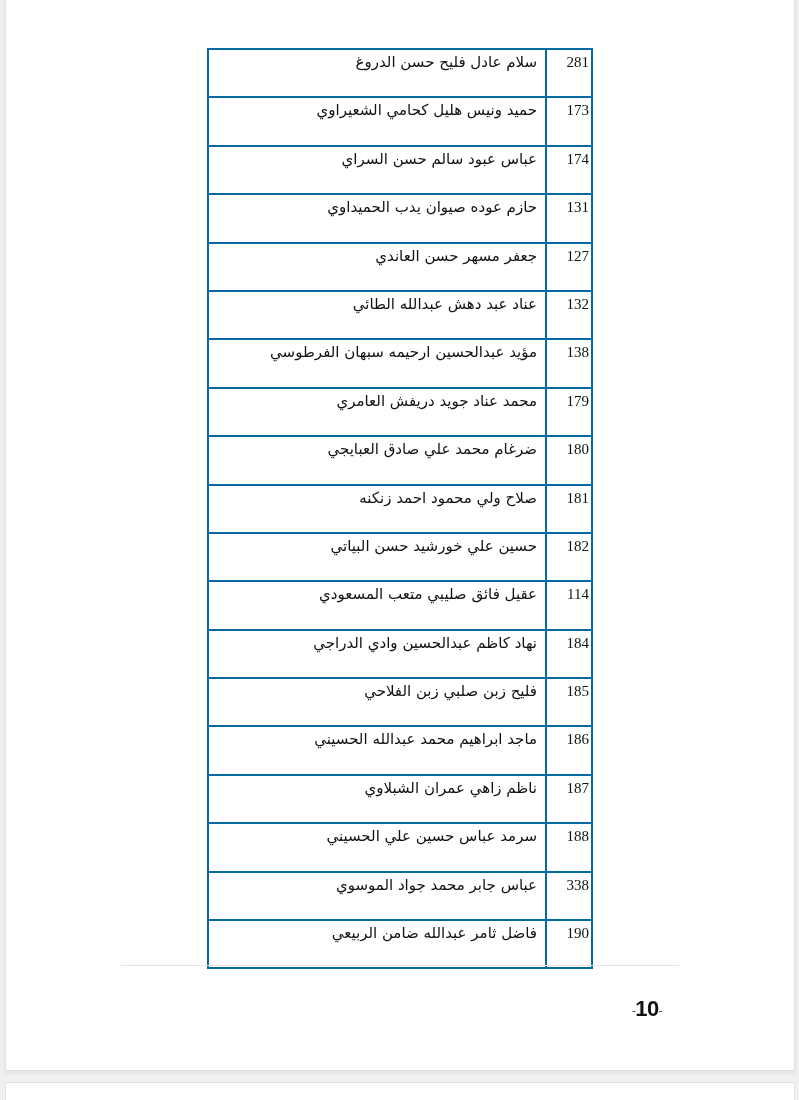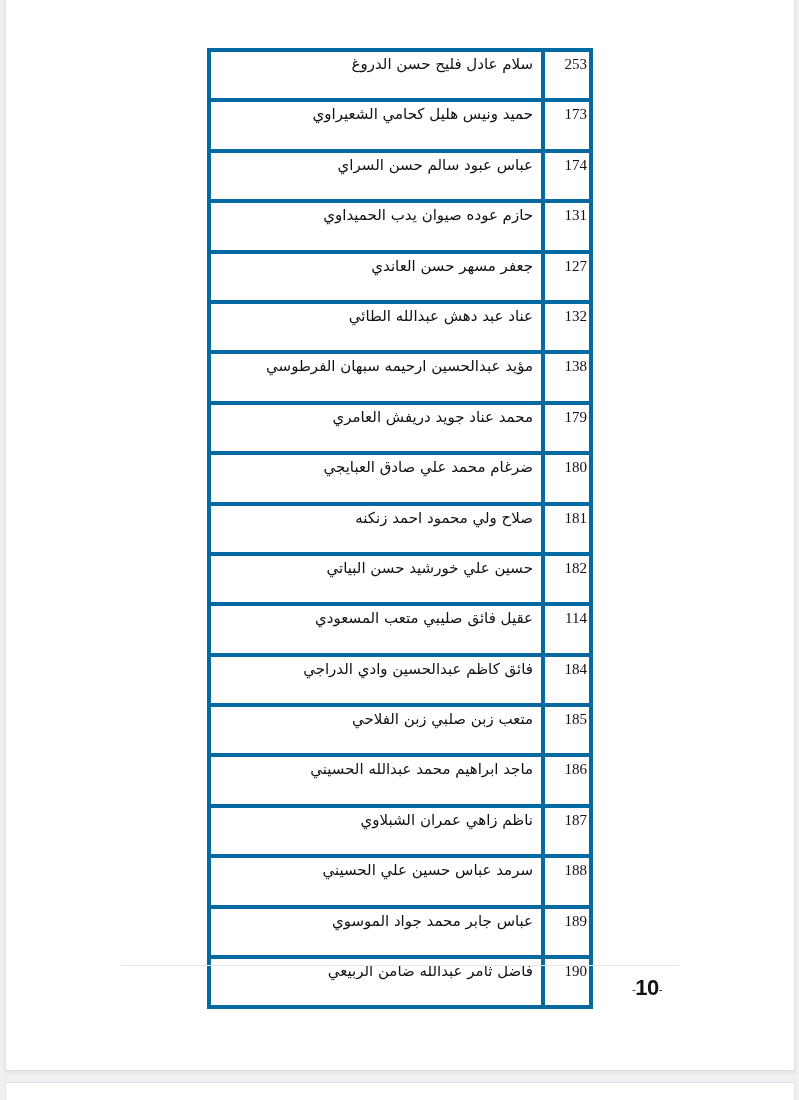--- a/index.html
+++ b/index.html
@@ -45,21 +45,21 @@
     }
     table.names {
       position: absolute;
       left: 201px;
       top: 58px;
       width: 386px;
       border-collapse: collapse;
       direction: rtl;
     }
     table.names td {
-      border: 4px solid #0369a1;
+      border: 2px solid #0369a1;
       height: 42.4px;
       vertical-align: top;
       padding: 0;
       color: #111;
     }
     td.num {
       width: 44px;
       text-align: right;
       font-family: "Liberation Serif", "DejaVu Serif", serif;
       font-size: 15px;
@@ -76,42 +76,42 @@
       position: absolute;
       left: 115px;
       top: 975px;
       width: 558px;
       height: 1px;
       background: #e4e4e4;
     }
     .page-number {
       position: absolute;
       left: 626px;
-      top: 985px;
+      top: 1006px;
       font-family: "Liberation Sans", "DejaVu Sans", sans-serif;
       font-weight: bold;
       font-size: 22px;
       color: #111;
       letter-spacing: -0.5px;
     }
     .page-number .dash {
       font-size: 11px;
       font-weight: normal;
       vertical-align: 2px;
     }
   </style>
 </head>
 <body>
 
 <div class="viewer">
   <div class="page">
     <table class="names">
       <tbody id="rows-body">
         <tr>
-          <td class="num"><span>253</span></td>
+          <td class="num"><span>281</span></td>
           <td class="name">سلام عادل فليح حسن الدروغ</td>
         </tr>
         <tr>
           <td class="num"><span>173</span></td>
           <td class="name">حميد ونيس هليل كحامي الشعيراوي</td>
         </tr>
         <tr>
           <td class="num"><span>174</span></td>
           <td class="name">عباس عبود سالم حسن السراي</td>
         </tr>
@@ -146,40 +146,40 @@
         <tr>
           <td class="num"><span>182</span></td>
           <td class="name">حسين علي خورشيد حسن البياتي</td>
         </tr>
         <tr>
           <td class="num"><span>114</span></td>
           <td class="name">عقيل فائق صليبي متعب المسعودي</td>
         </tr>
         <tr>
           <td class="num"><span>184</span></td>
-          <td class="name">فائق كاظم عبدالحسين وادي الدراجي</td>
+          <td class="name">نهاد كاظم عبدالحسين وادي الدراجي</td>
         </tr>
         <tr>
           <td class="num"><span>185</span></td>
-          <td class="name">متعب زبن صلبي زبن الفلاحي</td>
+          <td class="name">فليح زبن صلبي زبن الفلاحي</td>
         </tr>
         <tr>
           <td class="num"><span>186</span></td>
           <td class="name">ماجد ابراهيم محمد عبدالله الحسيني</td>
         </tr>
         <tr>
           <td class="num"><span>187</span></td>
           <td class="name">ناظم زاهي عمران الشبلاوي</td>
         </tr>
         <tr>
           <td class="num"><span>188</span></td>
           <td class="name">سرمد عباس حسين علي الحسيني</td>
         </tr>
         <tr>
-          <td class="num"><span>189</span></td>
+          <td class="num"><span>338</span></td>
           <td class="name">عباس جابر محمد جواد الموسوي</td>
         </tr>
         <tr>
           <td class="num"><span>190</span></td>
           <td class="name">فاضل ثامر عبدالله ضامن الربيعي</td>
         </tr>
       </tbody>
     </table>
 
     <div class="footer-line"></div>

